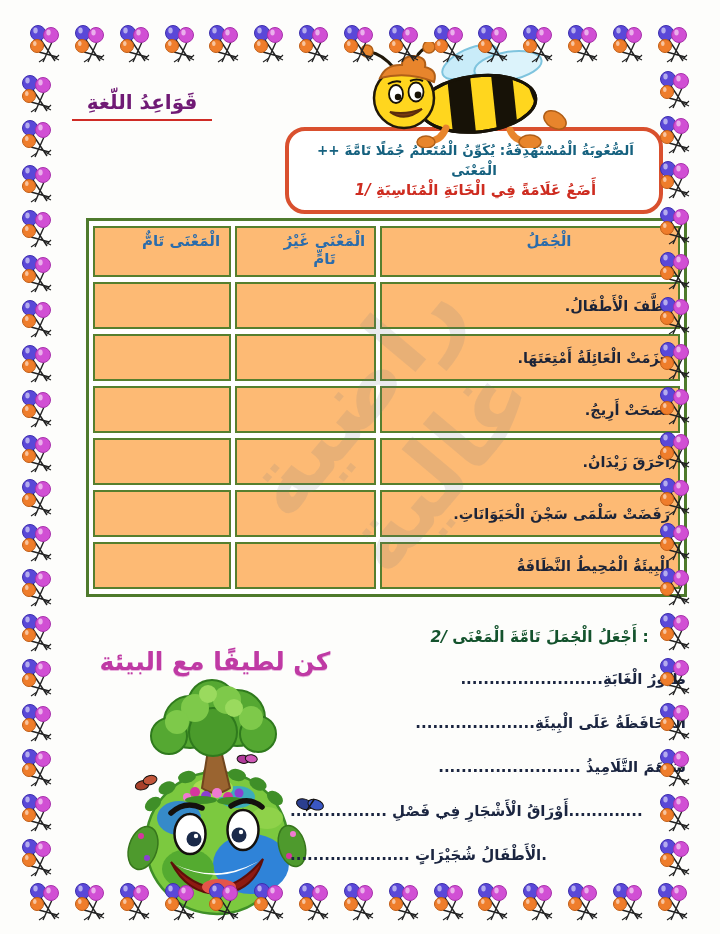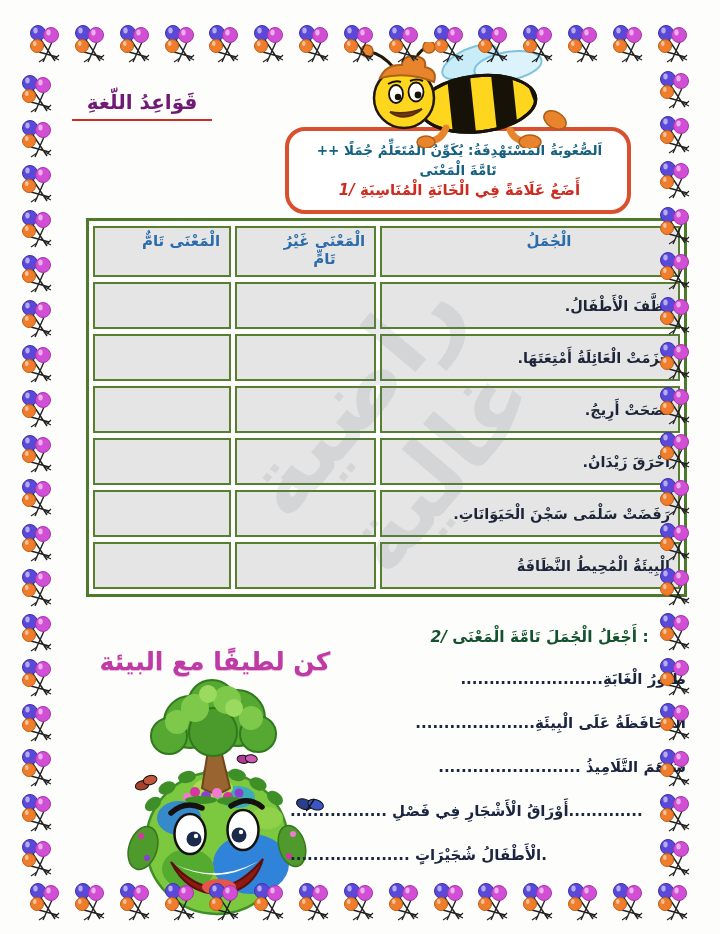--- a/index.html
+++ b/index.html
@@ -19,35 +19,35 @@
   
   .title{
     position:absolute;left:72px;top:90px;width:140px;z-index:2;
     color:#701a75;font-size:20px;font-weight:bold;text-align:center;
     border-bottom:2.5px solid #cf2b25;padding-bottom:5px;direction:rtl;
   }
   
   .bee{position:absolute;left:350px;top:42px;width:228px;height:106px;z-index:3;}
   
   .redbox{
-    position:absolute;left:285px;top:127px;width:346px;z-index:2;
+    position:absolute;left:285px;top:127px;width:378px;z-index:2;
     border:4px solid #d9502e;border-radius:20px;background:#fff;
     padding:10px 10px 8px 10px;box-sizing:border-box;
   }
   .redbox .line{direction:ltr;text-align:center;font-weight:bold;line-height:1.45;}
   .line-difficulty{color:#15617f;font-size:13.5px;}
   .line-ex1{color:#ce2c20;font-size:15px;margin-top:0;}
   .num-prefix{font-style:italic;padding-left:3px;}
   
   table.sent{
     position:absolute;left:86px;top:218px;width:598px;z-index:2;
     border-collapse:separate;border-spacing:4px 5px;background:#fff;
     border:3px solid #4e7a2c;table-layout:fixed;direction:rtl;
   }
-  table.sent th,table.sent td{border:2.5px solid #567f2e;background:#e5e5e5;padding-left:39px;}
+  table.sent th,table.sent td{border:2.5px solid #567f2e;background:#fdba74;padding-left:39px;}
   table.sent th{
     height:42px;color:#2b6cab;font-size:15px;font-weight:bold;
     text-align:center;vertical-align:top;padding-top:4px;
   }
   table.sent td{height:41px;}
   td.cell-sentence{
     text-align:right;padding:0 8px 0 2px;font-size:14.5px;font-weight:bold;
     color:#1c2438;direction:rtl;
   }
   .col-sentences{width:300px;} .col-incomplete{width:141px;} .col-complete{width:138px;}

